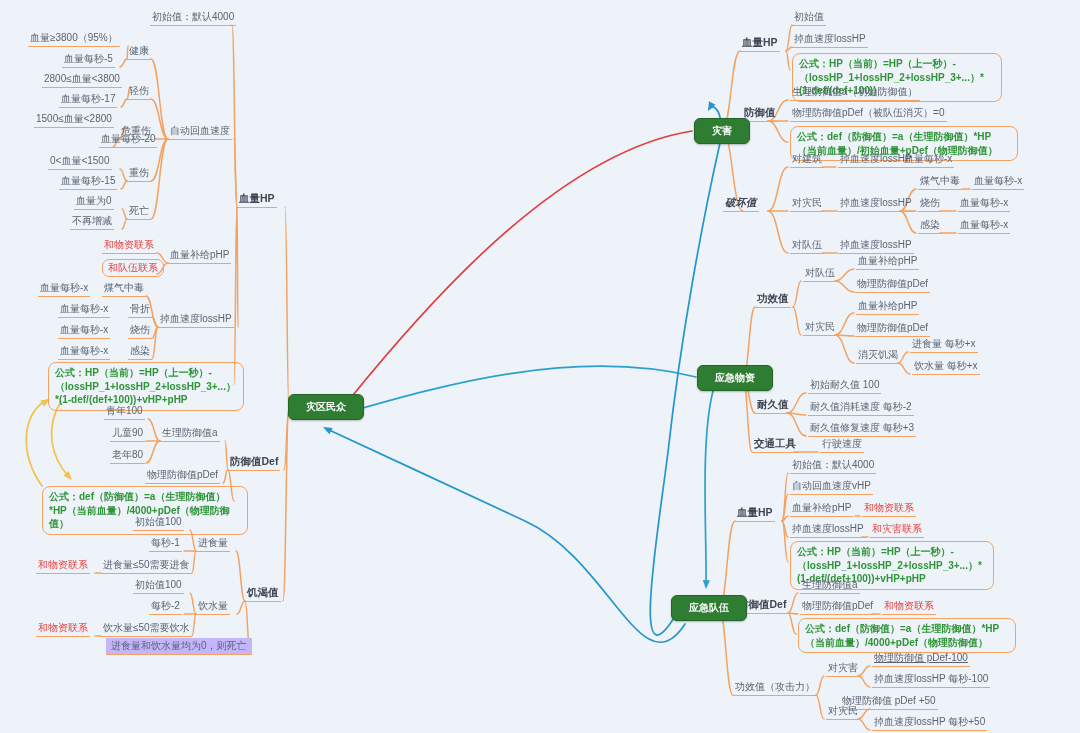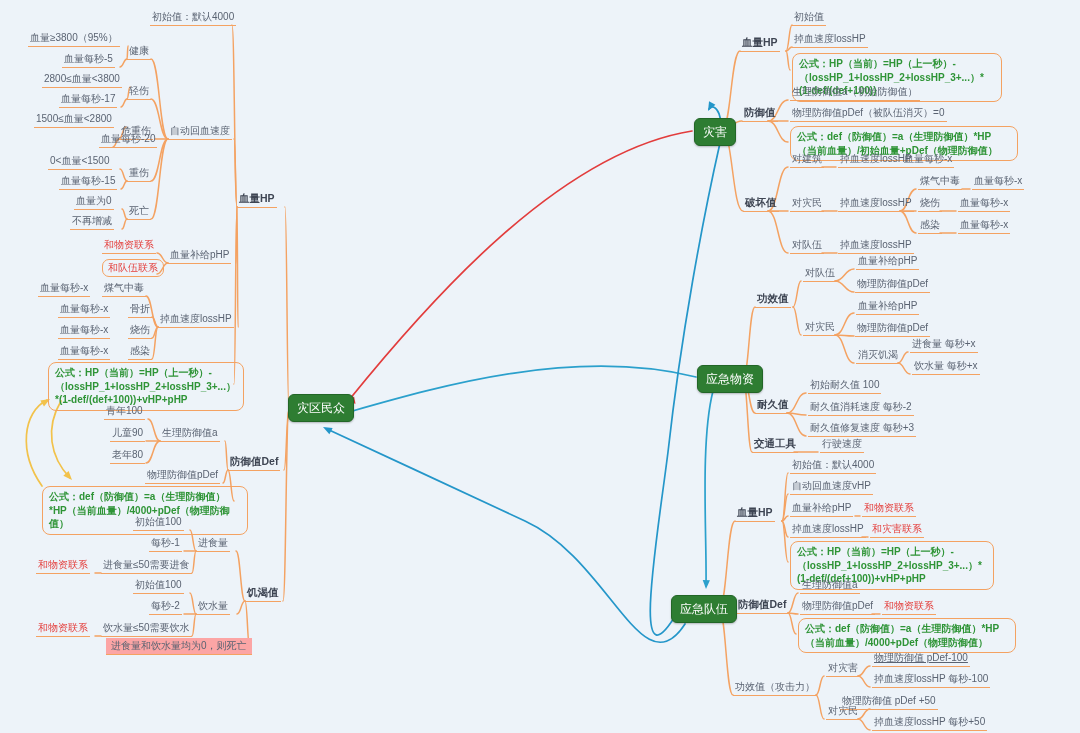--- a/index.html
+++ b/index.html
@@ -6,23 +6,23 @@
   body{font-family:"Liberation Sans","DejaVu Sans",sans-serif;}
   #canvas{position:relative;width:1080px;height:733px;background:#edf3f9;overflow:hidden;}
   #edges-svg,#arrows-svg{position:absolute;left:0;top:0;width:1080px;height:733px;}
   .lbl{position:absolute;font-size:10px;line-height:13px;color:#5a6372;white-space:nowrap;
        padding:0 2px 2px 2px;border-bottom:1.5px solid #f4a262;z-index:3;}
   .lbl.b{font-weight:bold;color:#3e4553;font-size:10.5px;}
   .lbl.r{color:#e4403e;}
   .lbl.rb{color:#e4403e;border:1.5px solid #f4a262;border-radius:7px;padding:1px 5px 2px 5px;}
   .lbl.g{white-space:normal;color:#2e9436;font-weight:bold;border:1.5px solid #f4a262;
          border-radius:8px;padding:3px 6px;line-height:13.5px;background:rgba(255,255,255,0.0);}
-  .lbl.n{background:#fca5a5;color:#5a6372;padding:1px 5px 2px 5px;border-bottom:1.5px solid #f4a262;}
+  .lbl.n{background:#c4b5fd;color:#5a6372;padding:1px 5px 2px 5px;border-bottom:1.5px solid #f4a262;}
   .hub{position:absolute;background:#2e7d32;border:1px solid #226627;border-radius:6px;
-       color:#ffffff;font-weight:normal;font-size:12px;line-height:1;padding:7px 8px;
+       color:#ffffff;font-weight:bold;font-size:10px;line-height:1;padding:7px 17px;
        box-shadow:0 1px 2px rgba(0,0,0,0.25);z-index:4;white-space:nowrap;}
 </style>
 </head>
 <body>
 
 <div id="canvas">
   <svg id="edges-svg">
       <path d="M289,409 C287,409 287,207 285,207" fill="none" stroke="#f4a262" stroke-width="1.5" stroke-linecap="round"></path>
       <path d="M289,409 C286.5,409 286.5,470 284,470" fill="none" stroke="#f4a262" stroke-width="1.5" stroke-linecap="round"></path>
       <path d="M289,409 C286,409 286,601 283,601" fill="none" stroke="#f4a262" stroke-width="1.5" stroke-linecap="round"></path>
@@ -204,21 +204,21 @@
       <div class="lbl g" style="left: 790px; top: 126px; width: 214px;">公式：def（防御值）=a（生理防御值）*HP（当前血量）/初始血量+pDef（物理防御值）</div>
       <div class="lbl" style="left: 790px; top: 152px;">对建筑</div>
       <div class="lbl" style="left: 838px; top: 152px;">掉血速度lossHP</div>
       <div class="lbl" style="left: 902px; top: 152px;">血量每秒-x</div>
       <div class="lbl" style="left: 918px; top: 174px;">煤气中毒</div>
       <div class="lbl" style="left: 972px; top: 174px;">血量每秒-x</div>
       <div class="lbl" style="left: 790px; top: 196px;">对灾民</div>
       <div class="lbl" style="left: 838px; top: 196px;">掉血速度lossHP</div>
       <div class="lbl" style="left: 918px; top: 196px;">烧伤</div>
       <div class="lbl" style="left: 958px; top: 196px;">血量每秒-x</div>
-      <div class="lbl b" style="left: 743px; top: 196px;">破坏值</div>
+      <div class="lbl b" style="left: 723px; top: 196px; font-style: italic;">破坏值</div>
       <div class="lbl" style="left: 918px; top: 218px;">感染</div>
       <div class="lbl" style="left: 958px; top: 218px;">血量每秒-x</div>
       <div class="lbl" style="left: 790px; top: 238px;">对队伍</div>
       <div class="lbl" style="left: 838px; top: 238px;">掉血速度lossHP</div>
       <div class="lbl" style="left: 856px; top: 254px;">血量补给pHP</div>
       <div class="lbl" style="left: 803px; top: 266px;">对队伍</div>
       <div class="lbl" style="left: 855px; top: 277px;">物理防御值pDef</div>
       <div class="lbl b" style="left: 755px; top: 292px;">功效值</div>
       <div class="lbl" style="left: 856px; top: 299px;">血量补给pHP</div>
       <div class="lbl" style="left: 803px; top: 320px;">对灾民</div>

